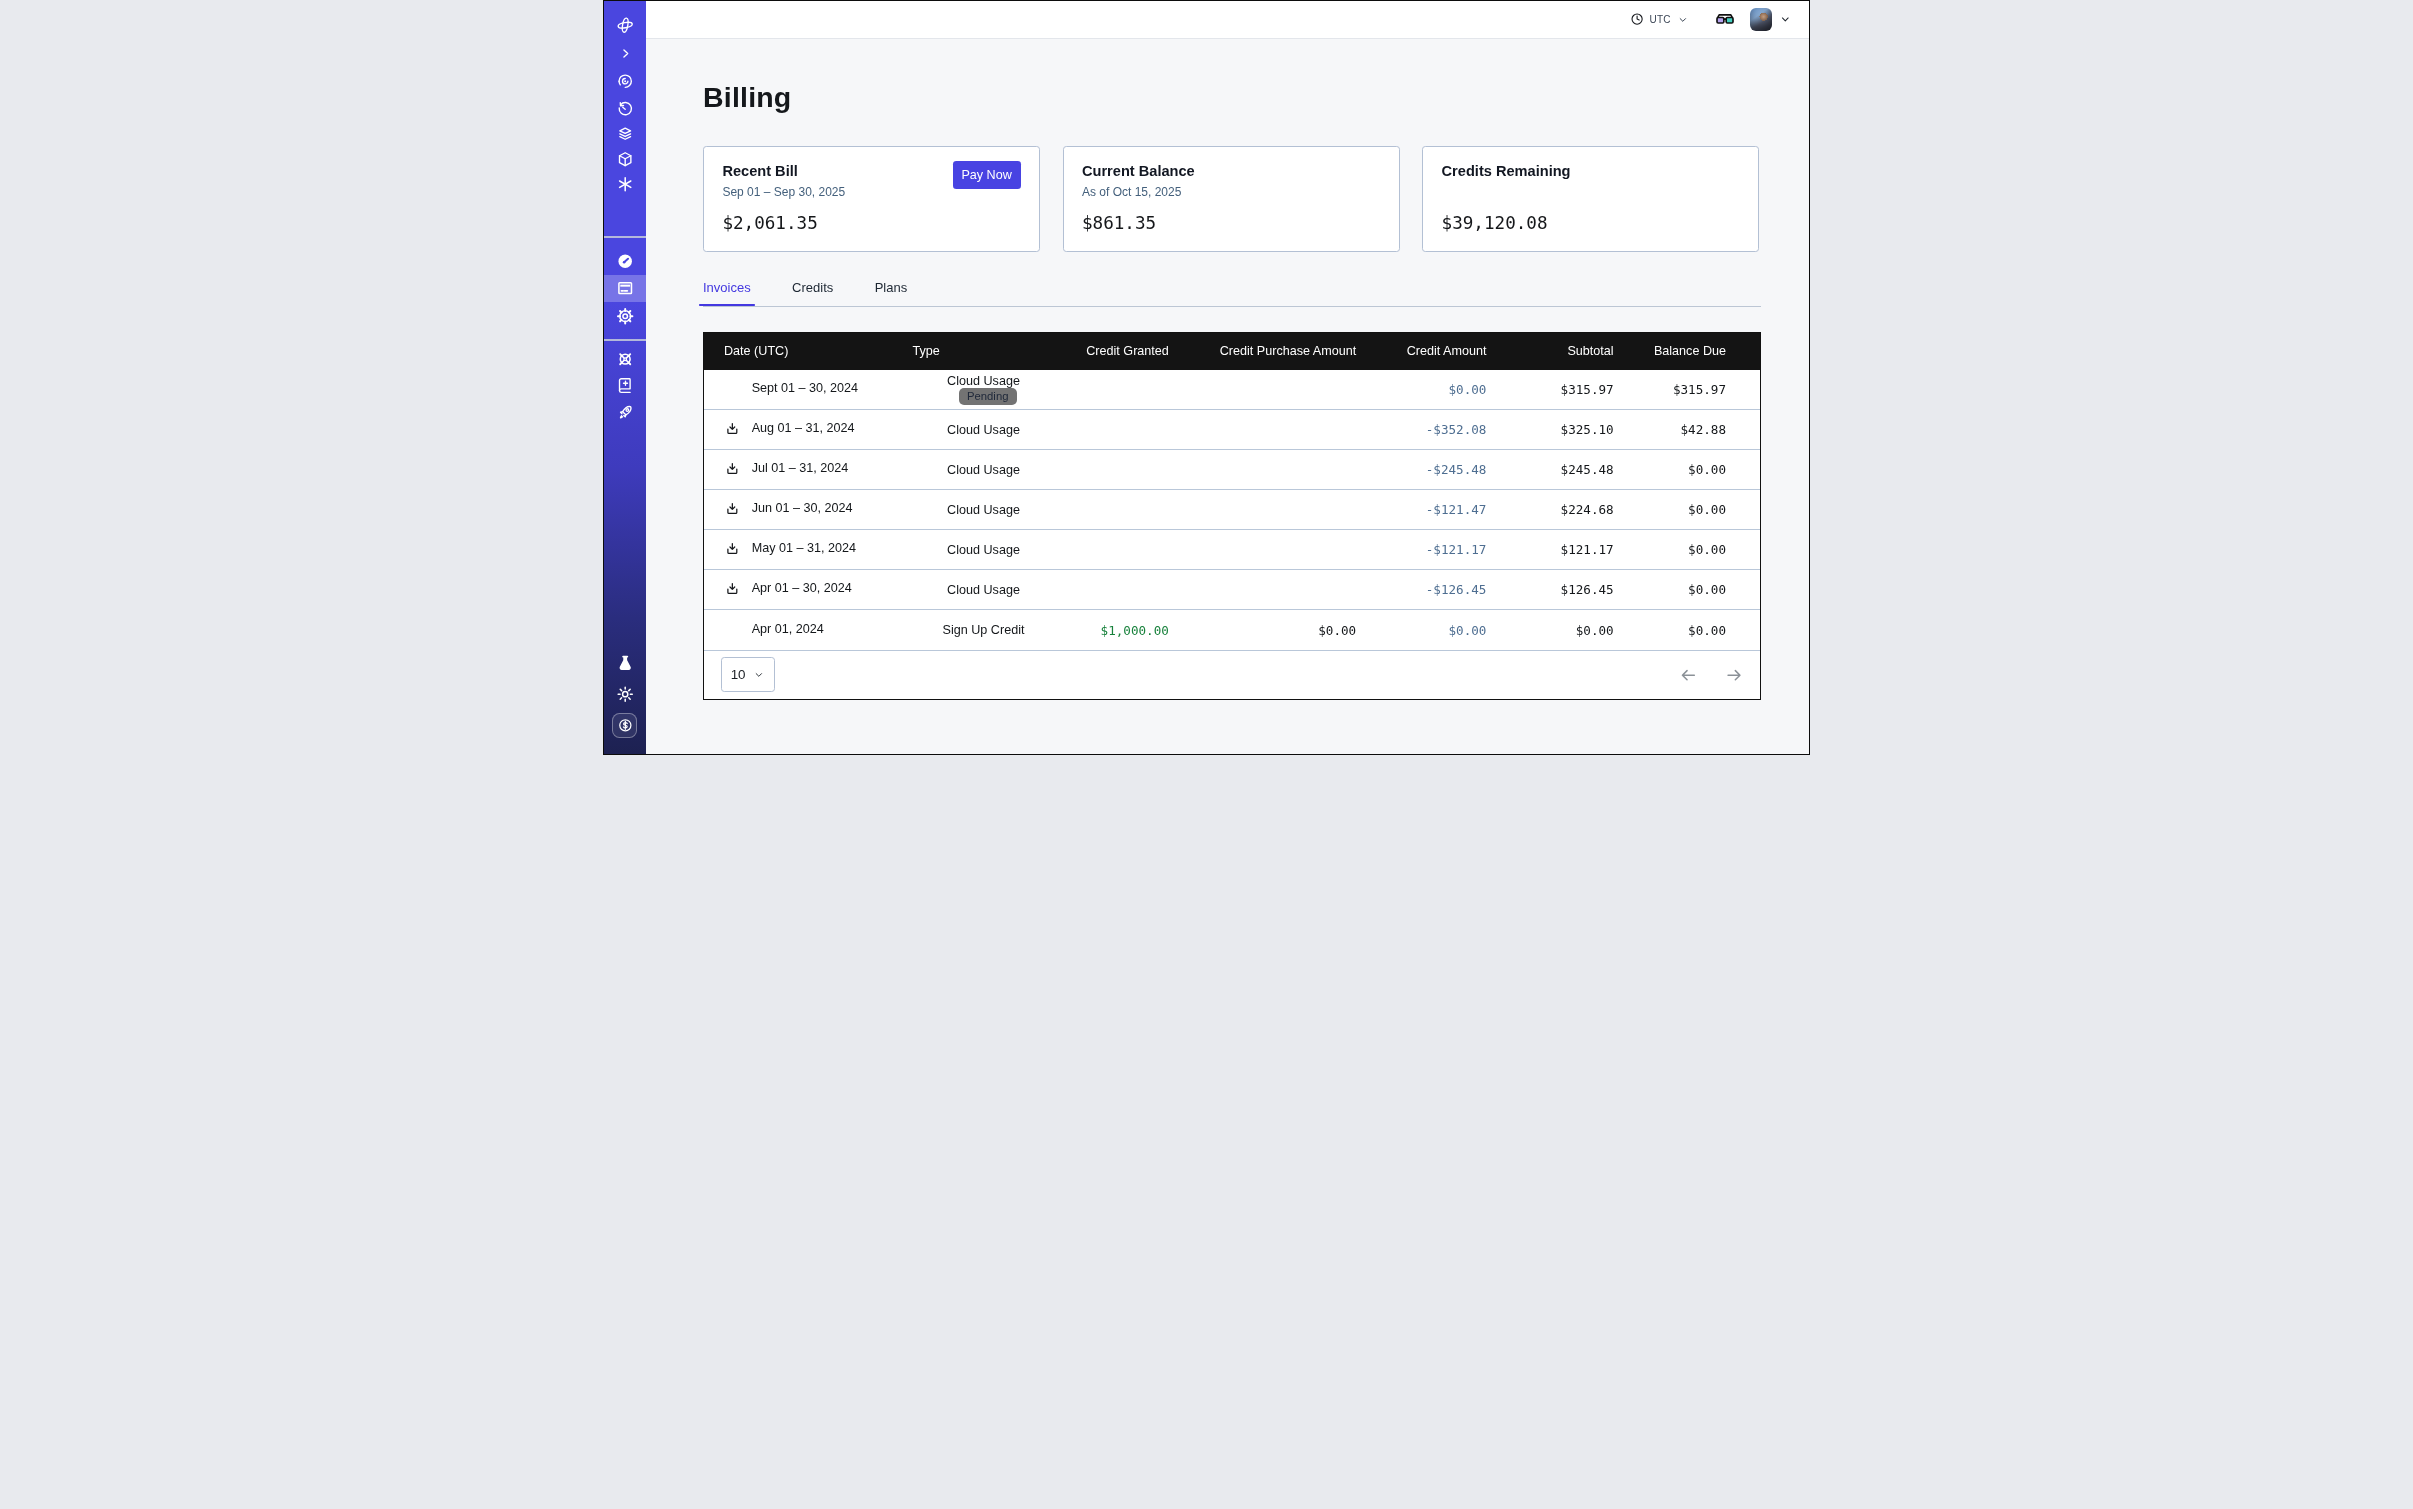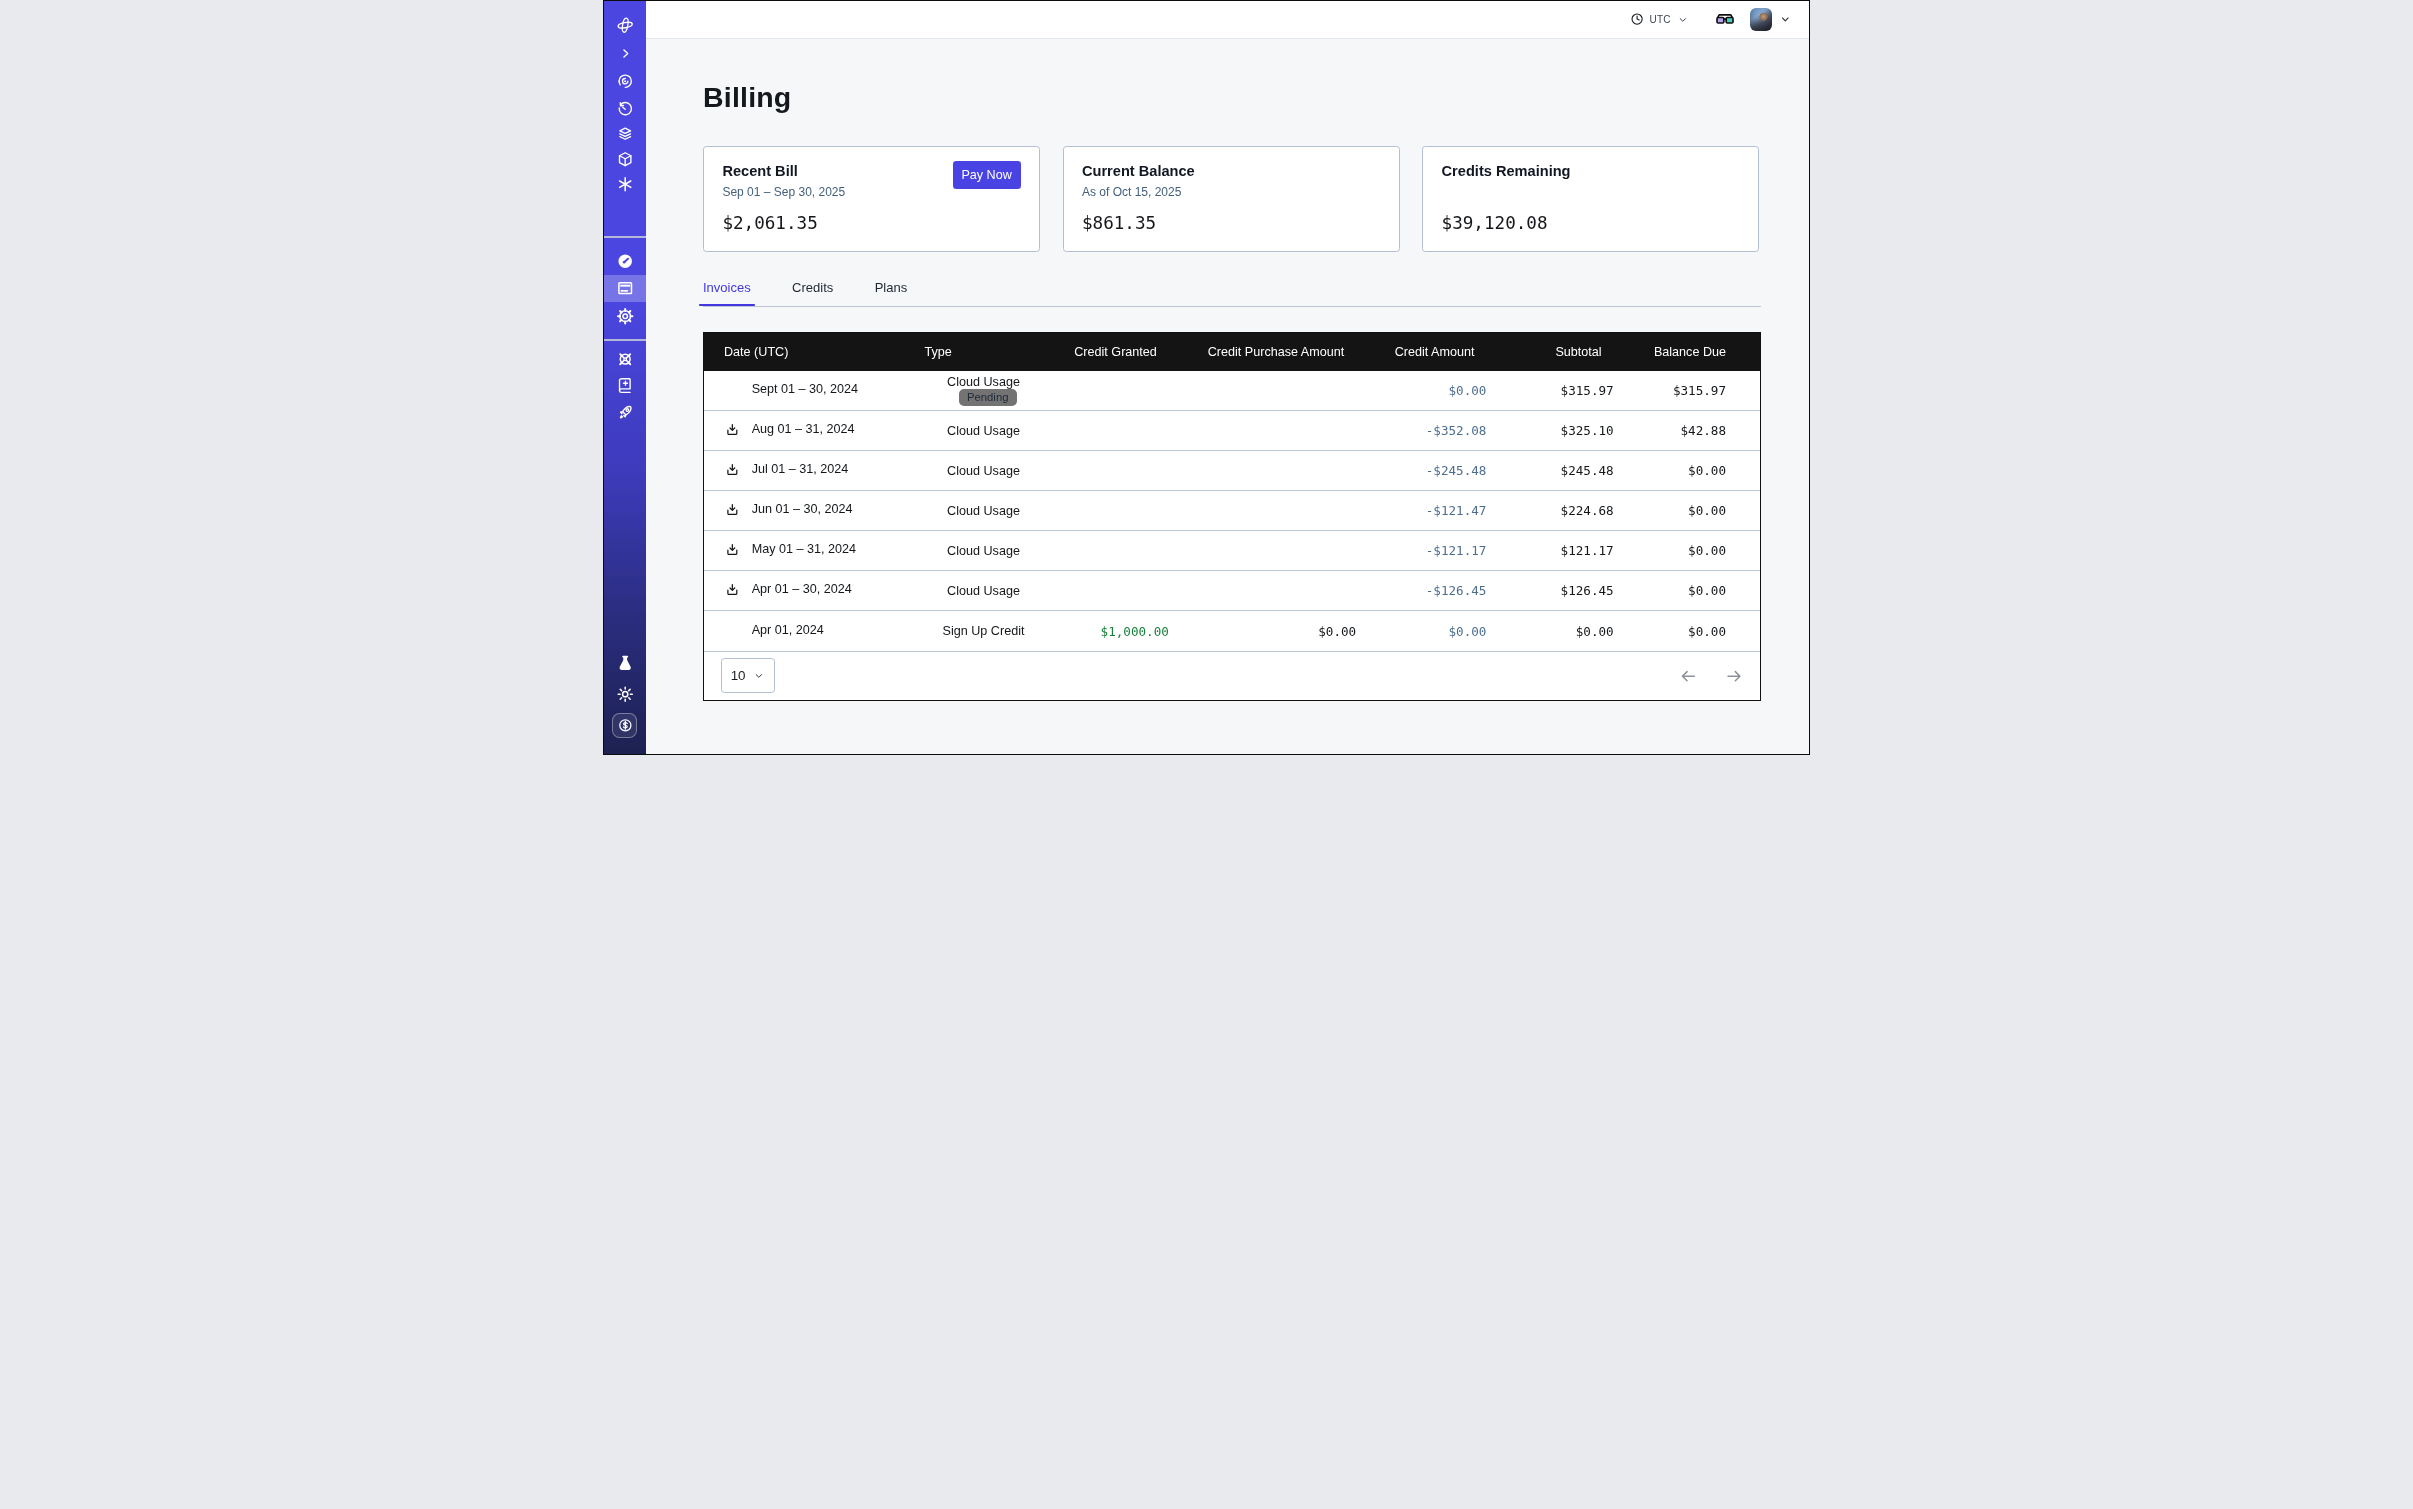--- a/index.html
+++ b/index.html
@@ -82,21 +82,21 @@
   .tab.active::after{
     content:""; position:absolute; left:0; right:0; bottom:0; height:2.5px; background:#4338e0; border-radius:0.8px;
   }
   .tab-track{ height:0.8px; background:#bcc6d4; }
 
   
   .tablewrap{ margin-top:25px; border:1.7px solid #111; background:#fff; }
   table{ border-collapse:collapse; width:100%; table-layout:fixed; }
   thead th{
     background:#141414; color:#fff; font-weight:400; font-size:12.6px; height:37px;
-    text-align:right; padding:12px; white-space:nowrap;
+    text-align:right; padding:0; white-space:nowrap;
   }
   thead th.c-date{ text-align:left; padding-left:20px; }
   thead th.c-type{ text-align:left; }
   thead th.c-balance{ padding-right:34px; }
   tbody td{ height:40px; border-top:0.8px solid #b9c7d9; font-size:12.6px; color:#14171a; padding:0; }
   tbody tr:first-child td{ border-top:none; }
   td.c-date{ padding-left:20px; }
   .date-inner{ display:flex; align-items:flex-start; }
   .dl-slot{ width:16.7px; height:16.7px; margin-right:11px; flex:0 0 16.7px; color:#16181c; }
   .dl-slot .icon{ width:16.7px; height:16.7px; display:block; cursor:pointer; }

